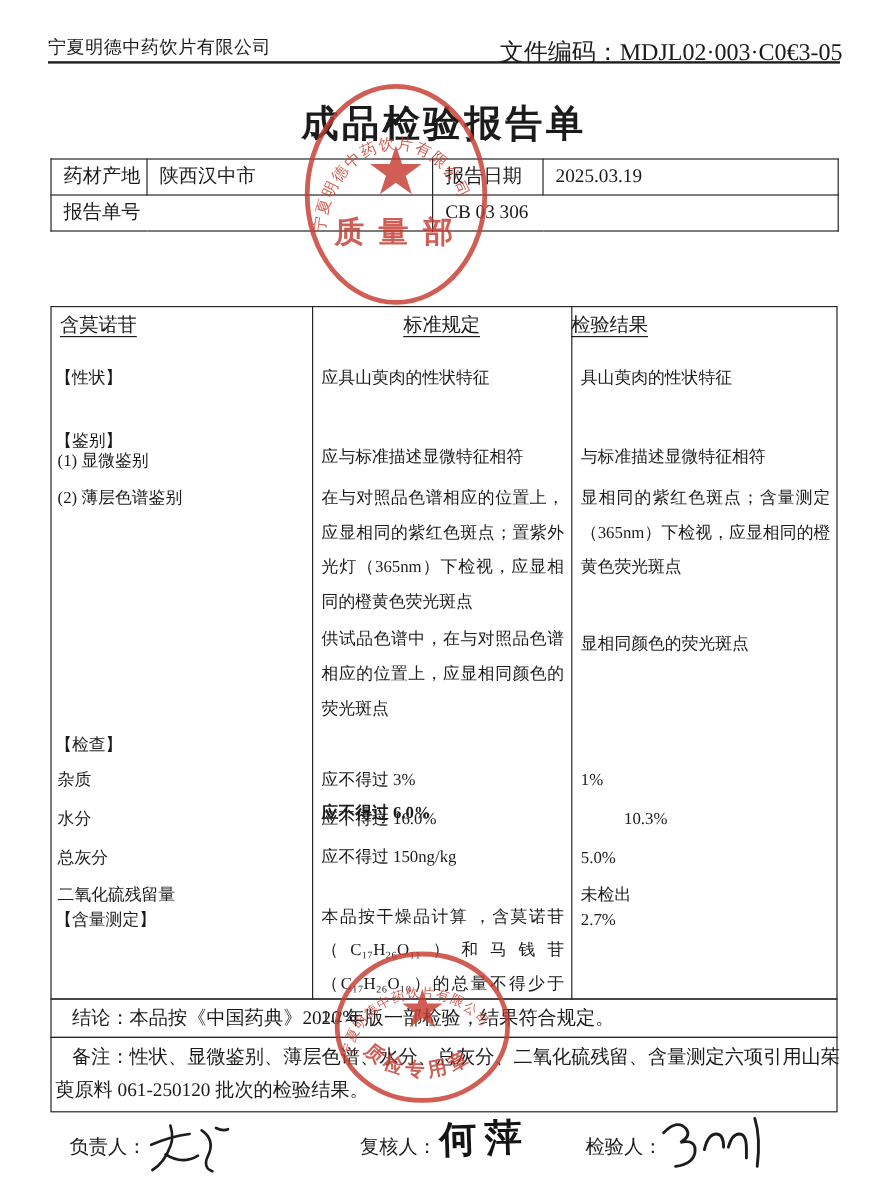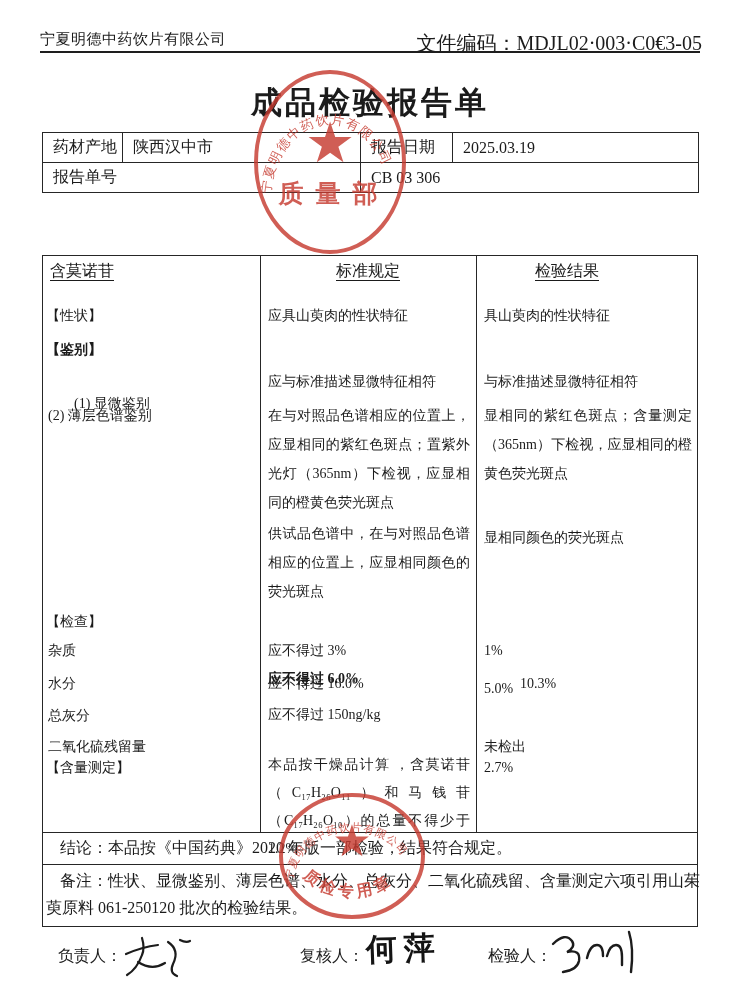--- a/index.html
+++ b/index.html
@@ -19,21 +19,21 @@
   table.info{position:absolute;left:42px;top:132px;width:656px;border-collapse:collapse;table-layout:fixed;}
   table.info td{border:1px solid #262626;height:29px;font-size:16px;padding:0 4px 0 10px;white-space:nowrap;overflow:hidden;}
   
   .main-box{left:42px;top:255px;width:656px;height:578px;border:1px solid #262626;box-sizing:border-box;}
   .vline{top:255px;height:578px;width:0;border-left:1px solid #262626;}
   .vline.v1{left:260px;}
   .vline.v2{left:476px;}
   .col-head{top:261px;font-size:16px;text-decoration:underline;text-underline-offset:4px;}
   .ch1{left:50px;}
   .ch2{left:260px;width:216px;text-align:center;}
-  .ch3{left:476px;width:182px;text-align:center;}
+  .ch3{left:476px;width:182px;}
   .cell{font-size:14px;line-height:29px;}
   .c-item{left:48px;white-space:nowrap;}
   .c-std{left:268px;width:202px;text-align:justify;text-justify:inter-ideograph;}
   .c-res{left:484px;width:208px;text-align:justify;text-justify:inter-ideograph;}
   .nowrap{white-space:nowrap;}
   
   .concl-box{left:42px;top:832px;width:656px;height:33px;border:1px solid #262626;box-sizing:border-box;}
   .concl-text{left:60px;top:838px;font-size:16px;white-space:nowrap;}
   .remark-box{left:42px;top:864px;width:656px;height:63px;border:1px solid #262626;box-sizing:border-box;}
   .remark-l1{left:60px;top:871px;font-size:16px;white-space:nowrap;}
@@ -78,22 +78,22 @@
 
 <div class="abs main-box"></div>
 <div class="abs vline v1"></div>
 <div class="abs vline v2"></div>
 
 <div class="abs col-head ch1">含莫诺苷</div>
 <div class="abs col-head ch2">标准规定</div>
 <div class="abs col-head ch3">检验结果</div>
 
 <div class="abs cell c-item" style="top:301px;left:46px;">【性状】</div>
-<div class="abs cell c-item" style="top:335px;left:46px;font-weight:bold;">【鉴别】</div>
-<div class="abs cell c-item" style="top:389px;margin-left:26px;">(1) 显微鉴别</div>
+<div class="abs cell c-item" style="top:354px;left:46px;">【鉴别】</div>
+<div class="abs cell c-item" style="top:370px;">(1) 显微鉴别</div>
 <div class="abs cell c-item" style="top:401px;">(2) 薄层色谱鉴别</div>
 <div class="abs cell c-item" style="top:607px;left:46px;">【检查】</div>
 <div class="abs cell c-item" style="top:636px;">杂质</div>
 <div class="abs cell c-item" style="top:669px;">水分</div>
 <div class="abs cell c-item" style="top:701px;">总灰分</div>
 <div class="abs cell c-item" style="top:732px;">二氧化硫残留量</div>
 <div class="abs cell c-item" style="top:753px;left:46px;">【含量测定】</div>
 
 <div class="abs cell c-std nowrap" style="top:301px;">应具山萸肉的性状特征</div>
 <div class="abs cell c-std nowrap" style="top:367px;">应与标准描述显微特征相符</div>
@@ -104,21 +104,21 @@
 <div class="abs cell c-std nowrap" style="top:664px;font-weight:bold;">应不得过 6.0%</div>
 <div class="abs cell c-std nowrap" style="top:700px;">应不得过 150ng/kg</div>
 <div class="abs cell c-std" style="top:751px;line-height:28px;">本品按干燥品计算 ，含莫诺苷（C₁₇H₂₆O₁₁）和马钱苷（C₁₇H₂₆O₁₀）的总量不得少于 1.2%</div>
 
 <div class="abs cell c-res nowrap" style="top:301px;">具山萸肉的性状特征</div>
 <div class="abs cell c-res nowrap" style="top:367px;">与标准描述显微特征相符</div>
 <div class="abs cell c-res" style="top:401px;">显相同的紫红色斑点；含量测定（365nm）下检视，应显相同的橙黄色荧光斑点</div>
 <div class="abs cell c-res nowrap" style="top:523px;">显相同颜色的荧光斑点</div>
 <div class="abs cell c-res nowrap" style="top:636px;">1%</div>
 <div class="abs cell c-res nowrap" style="top:669px;margin-left:36px;">10.3%</div>
-<div class="abs cell c-res nowrap" style="top:674px;">5.0%</div>
+<div class="abs cell c-res nowrap" style="top:701px;">5.0%</div>
 <div class="abs cell c-res nowrap" style="top:732px;">未检出</div>
 <div class="abs cell c-res nowrap" style="top:753px;">2.7%</div>
 
 <div class="abs concl-box"></div>
 <div class="abs concl-text">结论：本品按《中国药典》2020 年版一部检验，结果符合规定。</div>
 <div class="abs remark-box"></div>
 <div class="abs remark-l1">备注：性状、显微鉴别、薄层色谱、水分、总灰分、二氧化硫残留、含量测定六项引用山茱</div>
 <div class="abs remark-l2">萸原料 061-250120 批次的检验结果。</div>
 
 <div class="abs sig-label sl1">负责人：</div>

